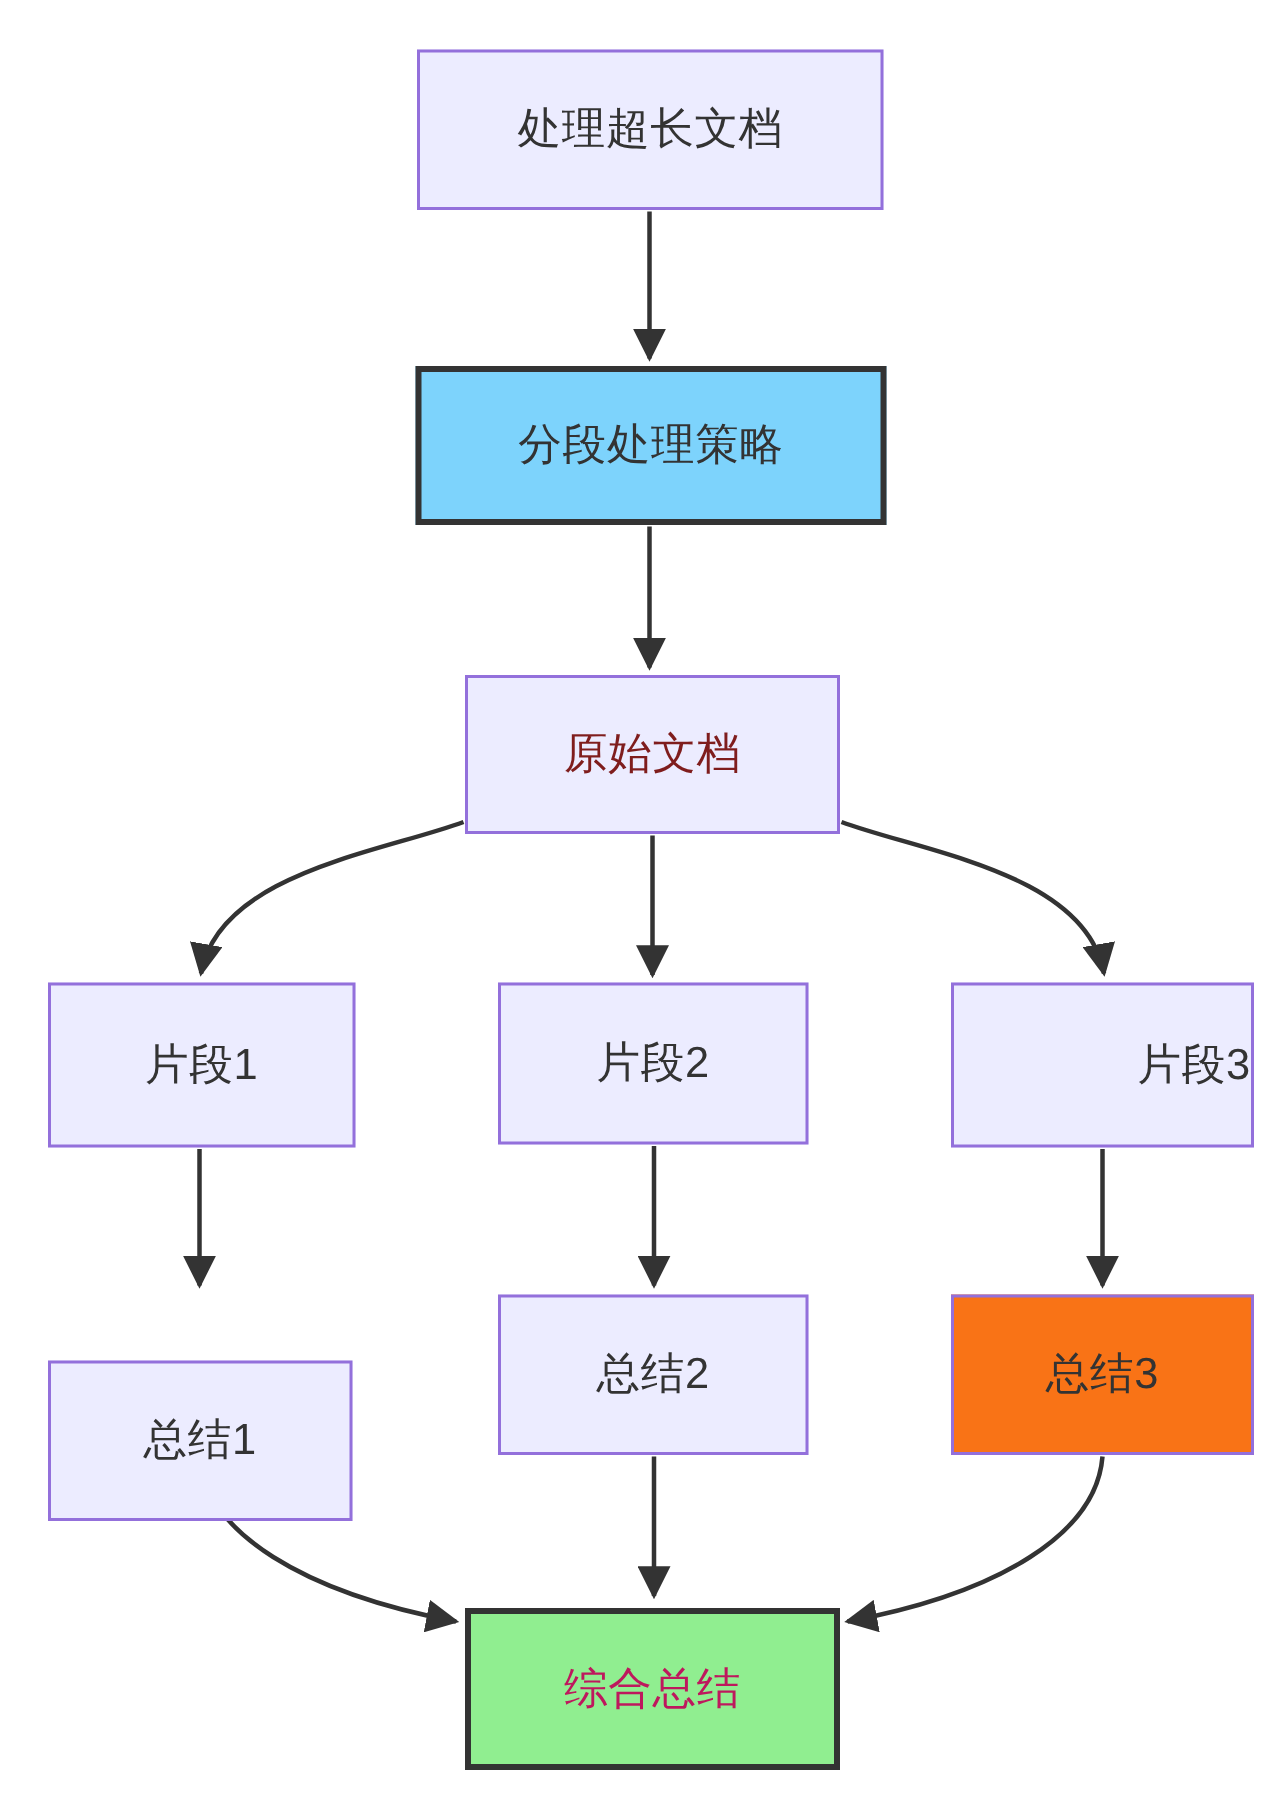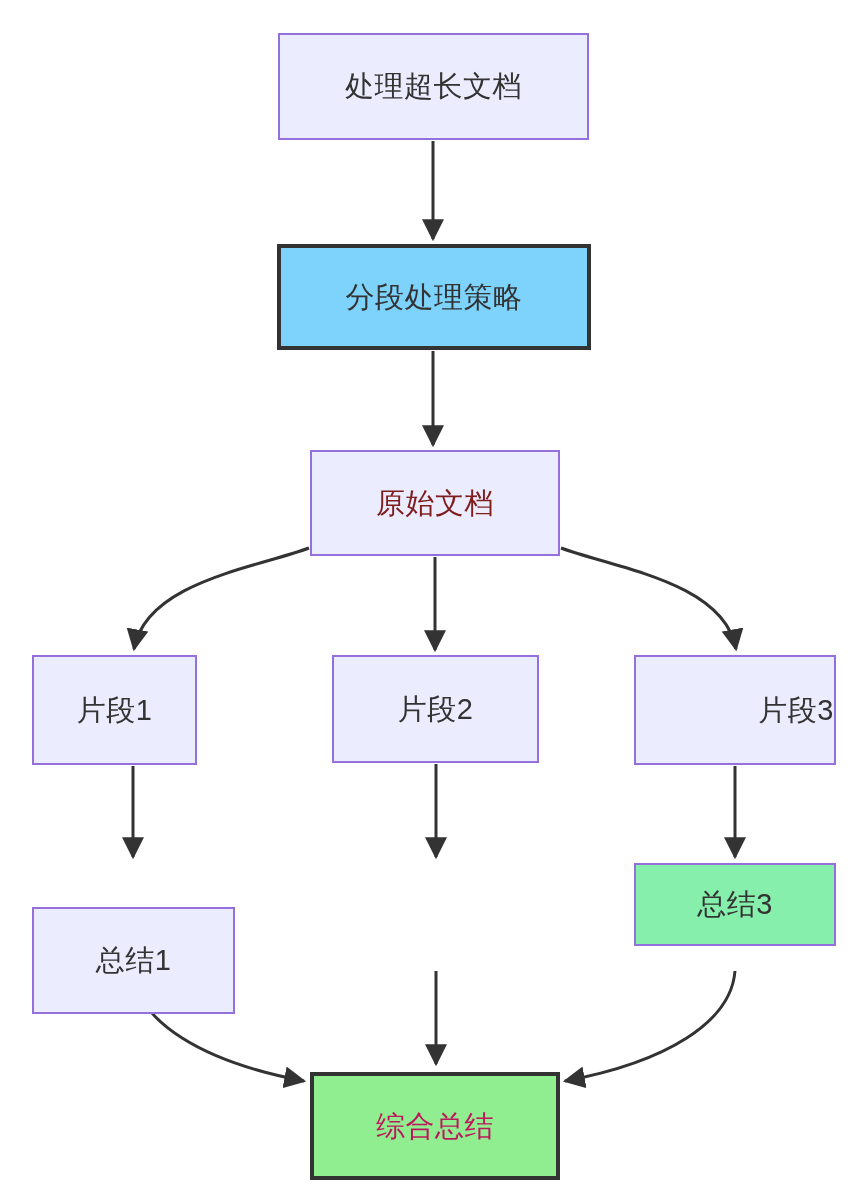--- a/index.html
+++ b/index.html
@@ -61,31 +61,34 @@
 
 <div class="node" style="left: 278px; top: 33px; width: 311px; height: 107px; background: rgb(236, 236, 255); border: 2px solid rgb(147, 112, 219); color: rgb(51, 51, 51);">
       <span>处理超长文档</span>
     </div>
     <div class="node" style="left: 277px; top: 244px; width: 314px; height: 106px; background: #7dd3fc; border: 4px solid rgb(51, 51, 51); color: rgb(51, 51, 51);">
       <span>分段处理策略</span>
     </div>
     <div class="node" style="left: 310px; top: 450px; width: 250px; height: 106px; background: rgb(236, 236, 255); border: 2px solid rgb(147, 112, 219); color: #7f1d1d;">
       <span>原始文档</span>
     </div>
-    <div class="node" style="left: 32px; top: 655px; width: 165px; height: 110px; background: rgb(236, 236, 255); border: 2px solid rgb(147, 112, 219); color: rgb(51, 51, 51);">
+    <div class="node" style="left: 32px; top: 655px; width: 205px; height: 110px; background: rgb(236, 236, 255); border: 2px solid rgb(147, 112, 219); color: rgb(51, 51, 51);">
       <span>片段1</span>
     </div>
     <div class="node" style="left: 332px; top: 655px; width: 207px; height: 108px; background: rgb(236, 236, 255); border: 2px solid rgb(147, 112, 219); color: rgb(51, 51, 51);">
       <span>片段2</span>
     </div>
     <div class="node" style="left: 634px; top: 655px; width: 202px; height: 110px; background: rgb(236, 236, 255); border: 2px solid rgb(147, 112, 219); color: rgb(51, 51, 51); justify-content: flex-end;">
       <span>片段3</span>
     </div>
     <div class="node" style="left: 32px; top: 863px; width: 203px; height: 107px; background: rgb(236, 236, 255); border: 2px solid rgb(147, 112, 219); color: rgb(51, 51, 51); margin-top: 44px;">
       <span>总结1</span>
     </div>
-    <div class="node" style="left: 634px; top: 863px; width: 202px; height: 83px; background: #86efac; border: 2px solid rgb(147, 112, 219); color: rgb(51, 51, 51);">
+    <div class="node" style="left: 332px; top: 863px; width: 207px; height: 107px; background: rgb(236, 236, 255); border: 2px solid rgb(147, 112, 219); color: rgb(51, 51, 51);">
+      <span>总结2</span>
+    </div>
+    <div class="node" style="left: 634px; top: 863px; width: 202px; height: 107px; background: #f97316; border: 2px solid rgb(147, 112, 219); color: rgb(51, 51, 51);">
       <span>总结3</span>
     </div>
     <div class="node" style="left: 310px; top: 1072px; width: 250px; height: 108px; background: rgb(144, 238, 144); border: 4px solid rgb(51, 51, 51); color: #be185d;">
       <span>综合总结</span>
     </div>
   </div>
 
 </body></html>

